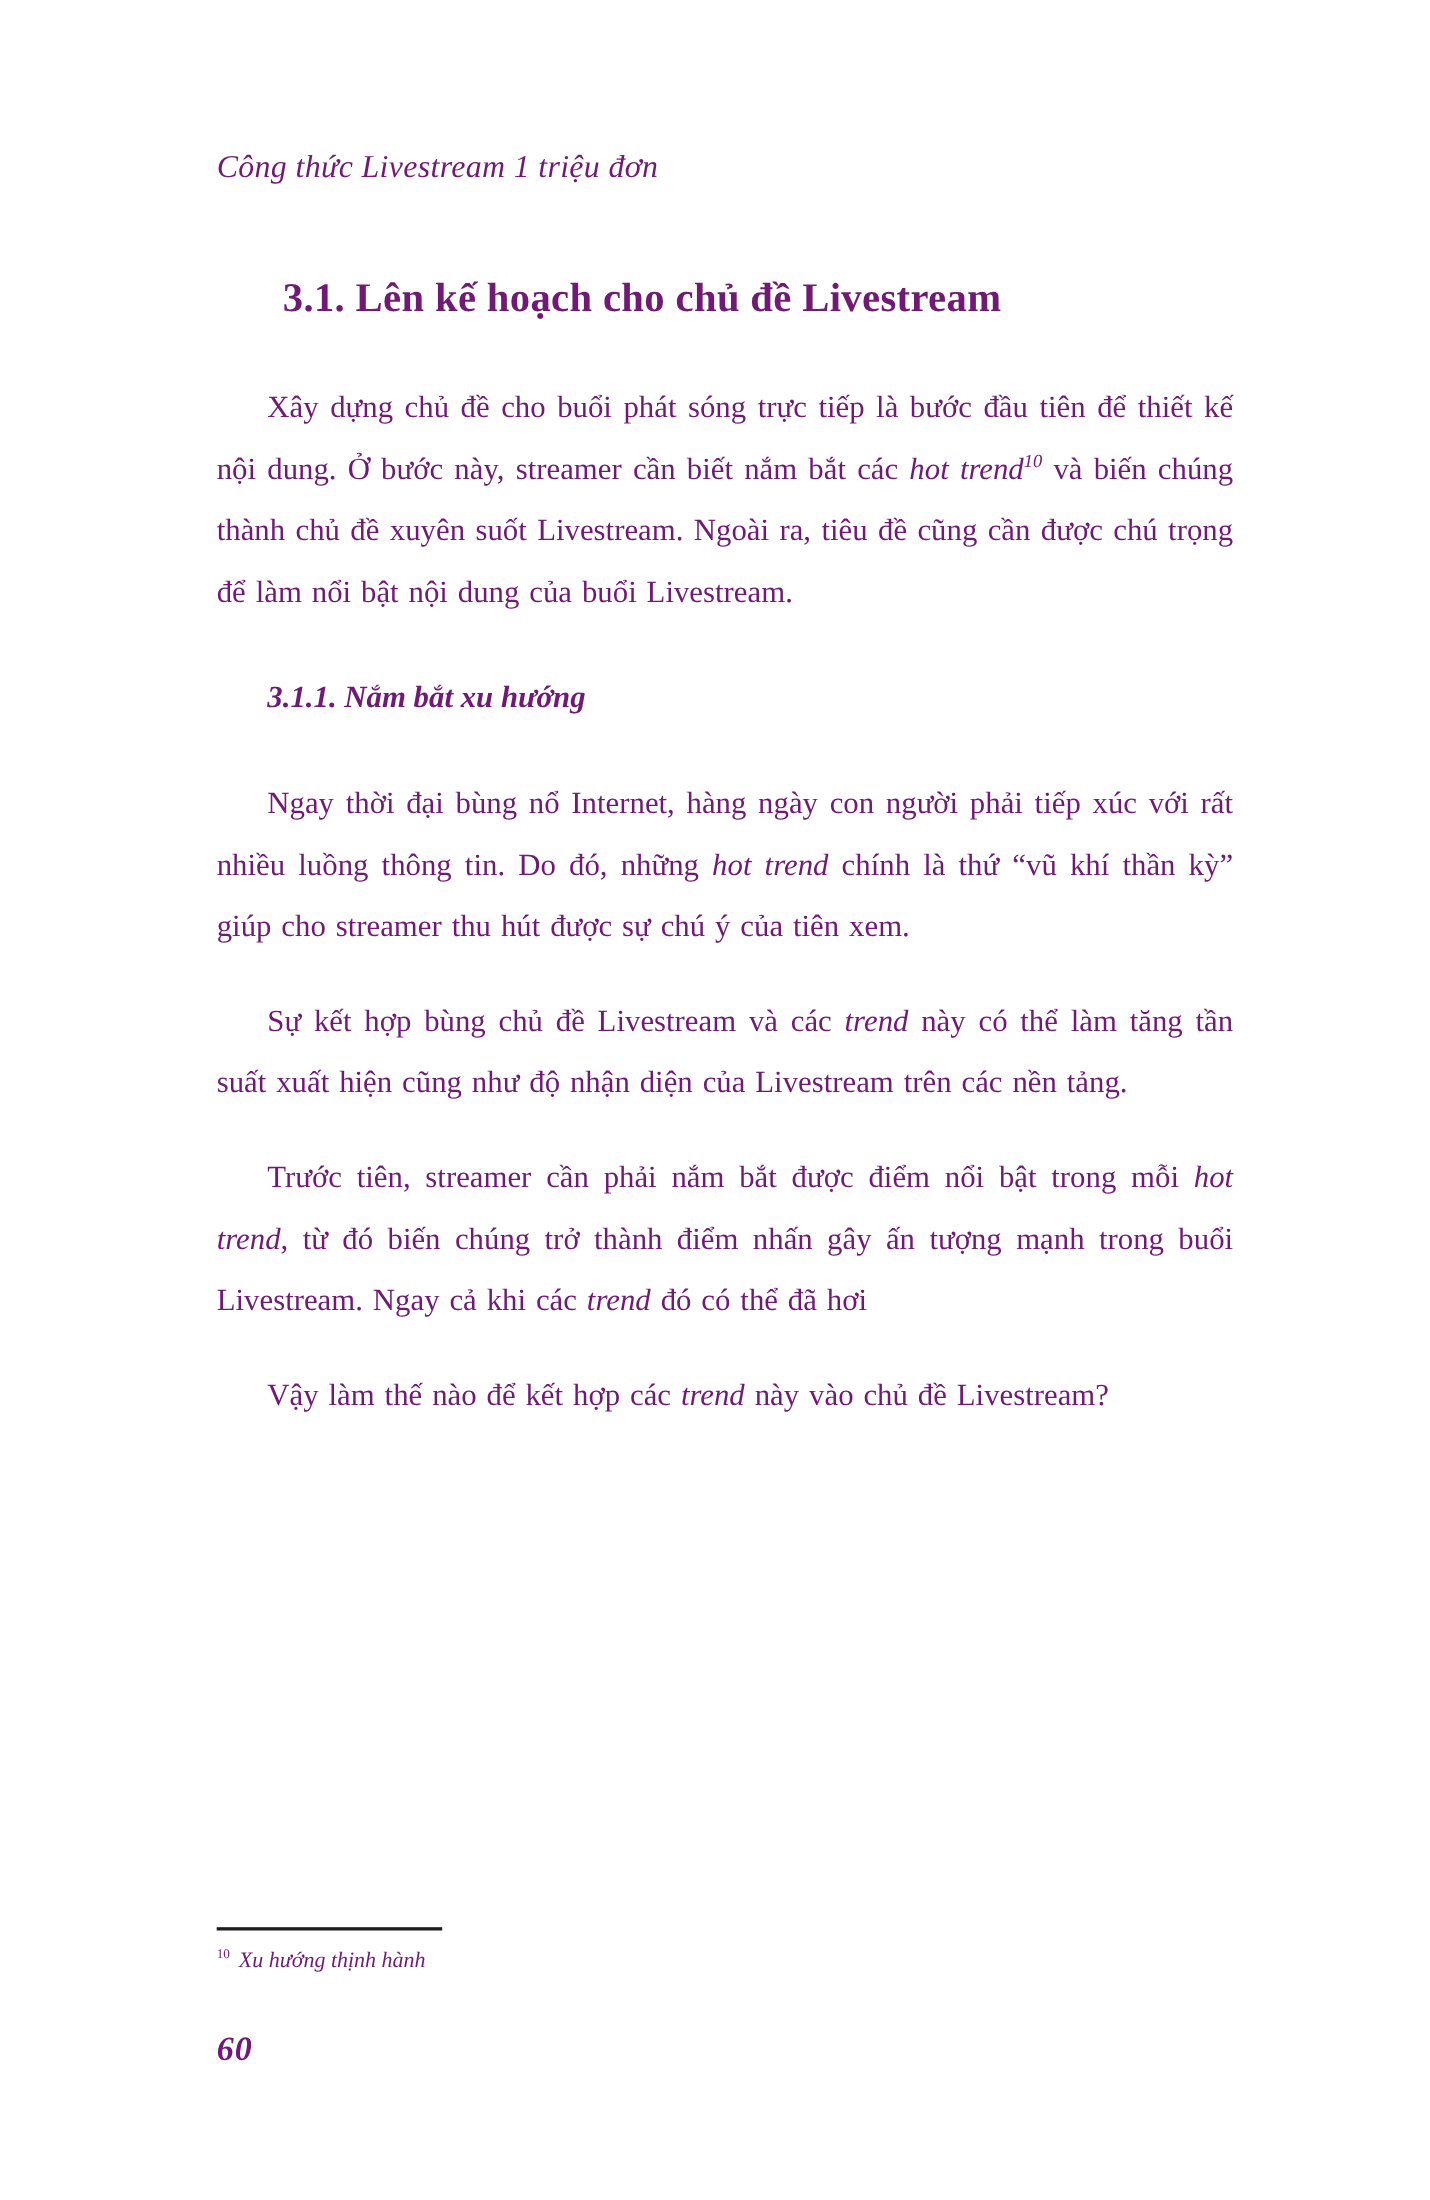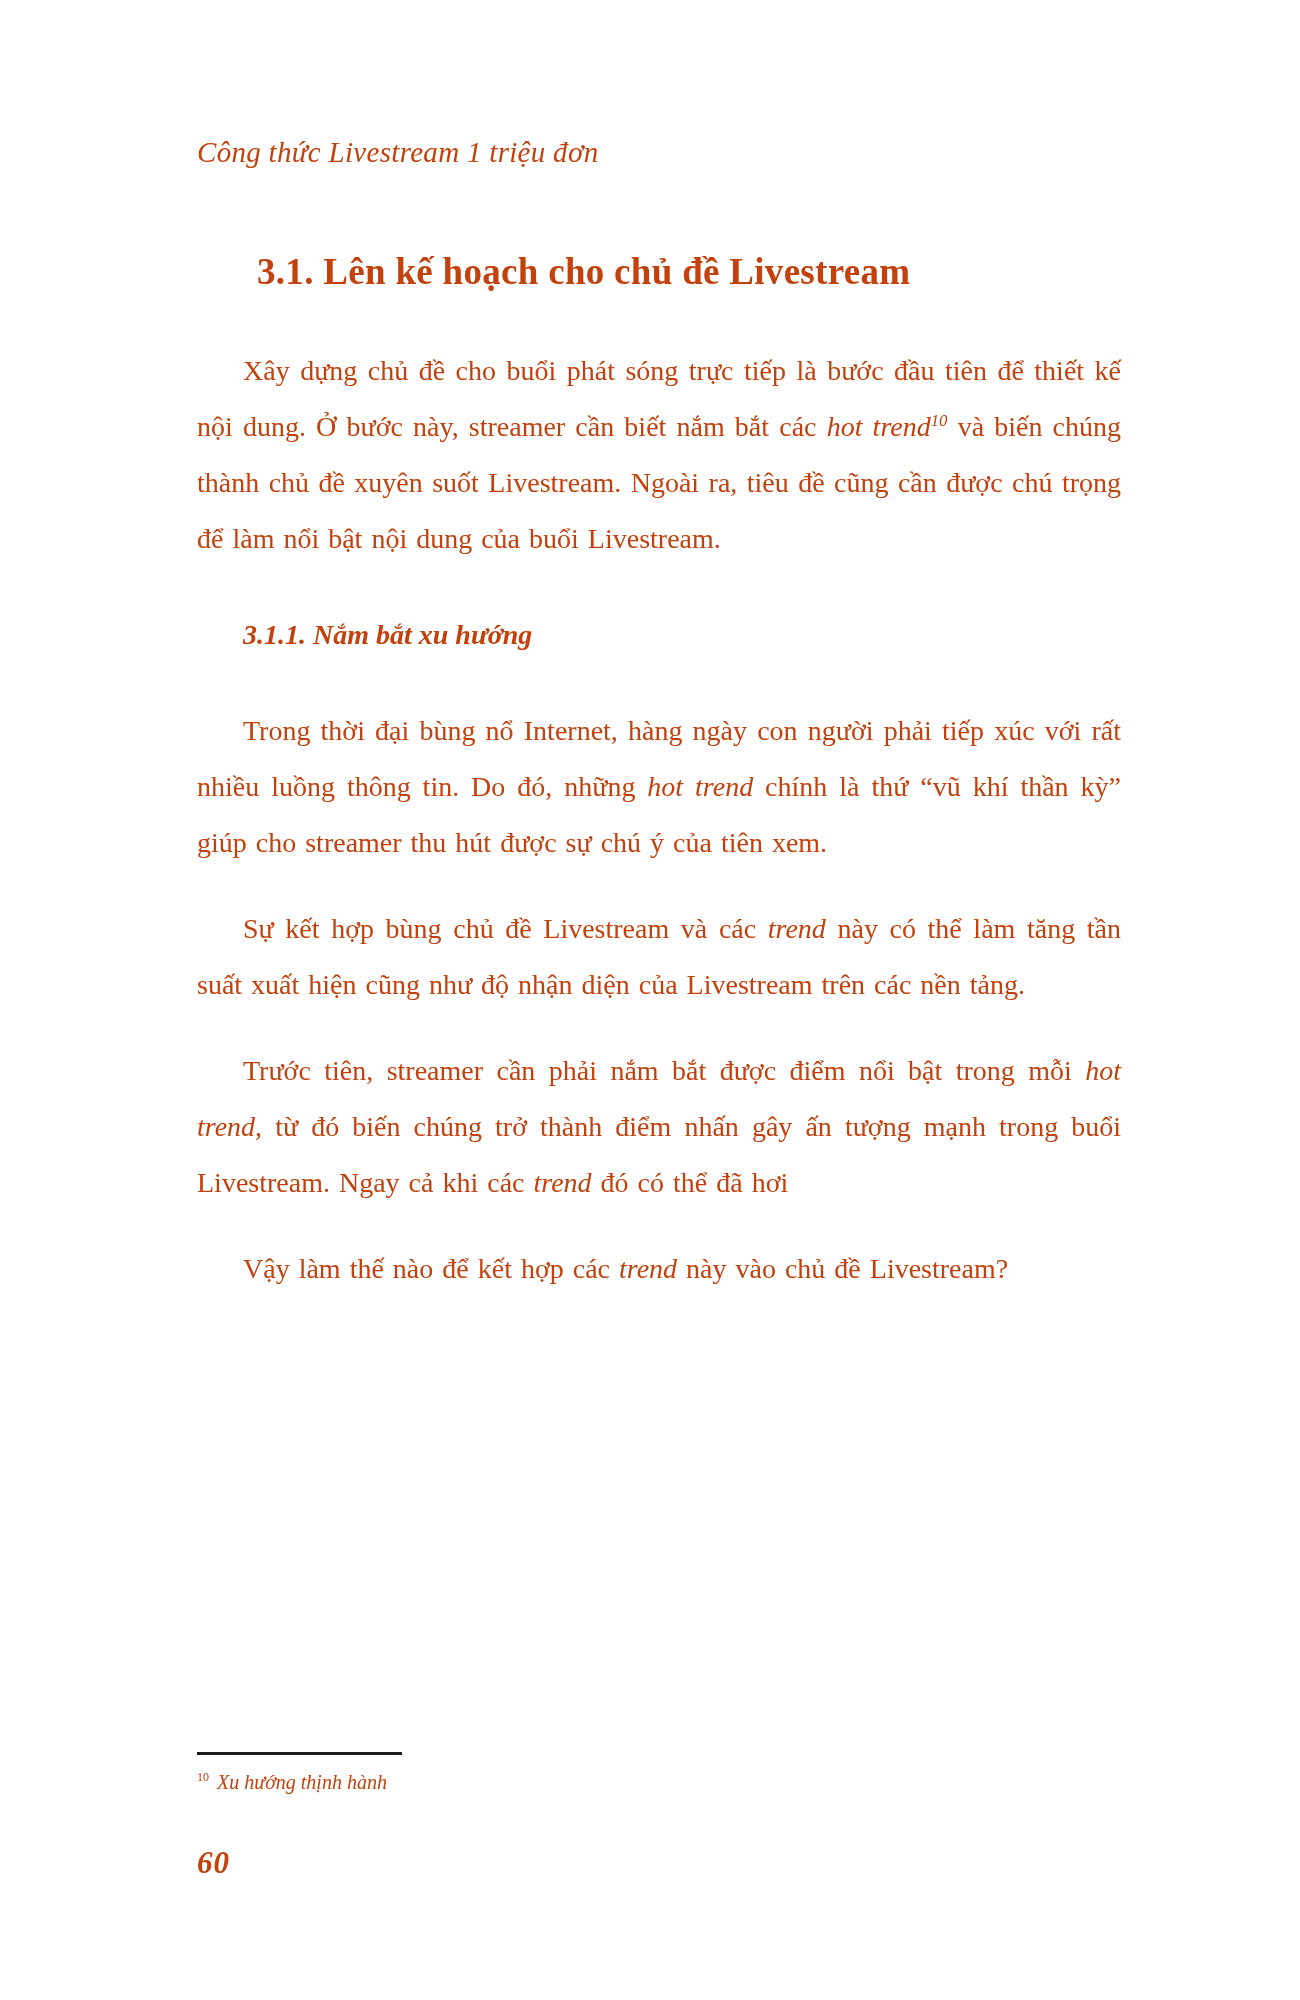--- a/index.html
+++ b/index.html
@@ -4,21 +4,21 @@
 <style>
   * { margin: 0; padding: 0; box-sizing: border-box; }
   html, body { background: #e8e8e8; }
   .page {
     position: relative;
     width: 1300px;
     height: 2000px;
     margin: 0 auto;
     background: #ffffff;
     font-family: "Liberation Serif", "DejaVu Serif", serif;
-    color: #c2410c;
+    color: #701a75;
     overflow: hidden;
   }
   .running-header {
     position: absolute;
     left: 197px;
     top: 136px;
     font-style: italic;
     font-size: 29px;
     letter-spacing: 0.3px;
   }
@@ -87,21 +87,21 @@
 <body>
 
 <div class="page">
 
   <div class="running-header">Công thức Livestream 1 triệu đơn</div>
 
   <div class="content">
       <h2 class="heading">3.1. Lên kế hoạch cho chủ đề Livestream</h2>
       <p class="para"><span>Xây dựng chủ đề cho buổi phát sóng trực tiếp là bước đầu tiên để thiết kế nội dung. Ở bước này, streamer cần biết nắm bắt các </span><span class="italic">hot trend</span><sup class="italic">10</sup><span> và biến chúng thành chủ đề xuyên suốt Livestream. Ngoài ra, tiêu đề cũng cần được chú trọng để làm nổi bật nội dung của buổi Livestream.</span></p>
       <h3 class="subheading">3.1.1. Nắm bắt xu hướng</h3>
-      <p class="para"><span>Trong thời đại bùng nổ Internet, hàng ngày con người phải tiếp xúc với rất nhiều luồng thông tin. Do đó, những </span><span class="italic">hot trend</span><span> chính là thứ “vũ khí thần kỳ” giúp cho streamer thu hút được sự chú ý của tiên xem.</span></p>
+      <p class="para"><span>Ngay thời đại bùng nổ Internet, hàng ngày con người phải tiếp xúc với rất nhiều luồng thông tin. Do đó, những </span><span class="italic">hot trend</span><span> chính là thứ “vũ khí thần kỳ” giúp cho streamer thu hút được sự chú ý của tiên xem.</span></p>
       <p class="para"><span>Sự kết hợp bùng chủ đề Livestream và các </span><span class="italic">trend</span><span> này có thể làm tăng tần suất xuất hiện cũng như độ nhận diện của Livestream trên các nền tảng.</span></p>
       <p class="para"><span>Trước tiên, streamer cần phải nắm bắt được điểm nổi bật trong mỗi </span><span class="italic">hot trend</span><span>, từ đó biến chúng trở thành điểm nhấn gây ấn tượng mạnh trong buổi Livestream. Ngay cả khi các </span><span class="italic">trend</span><span> đó có thể đã hơi</span></p>
       <p class="para"><span>Vậy làm thế nào để kết hợp các </span><span class="italic">trend</span><span> này vào chủ đề Livestream?</span></p>
     </div>
 
   <div class="footnote-block">
     <hr class="footnote-rule">
     <div class="footnote">
       <sup>10</sup><span class="fn-text">Xu hướng thịnh hành</span>
     </div>

